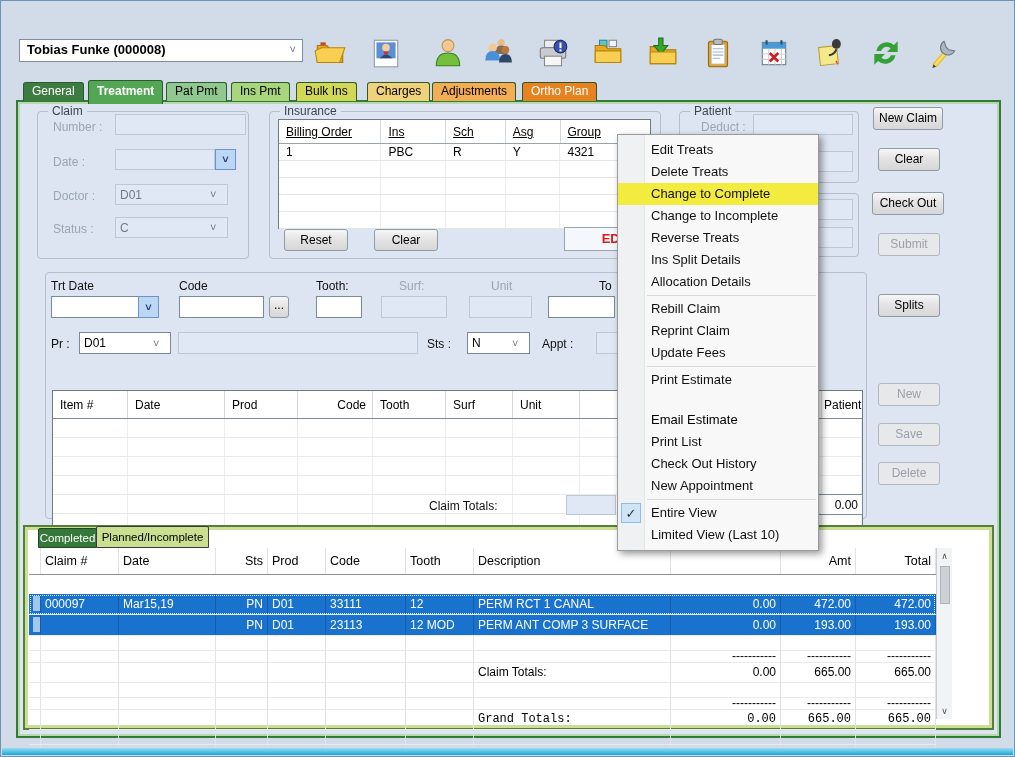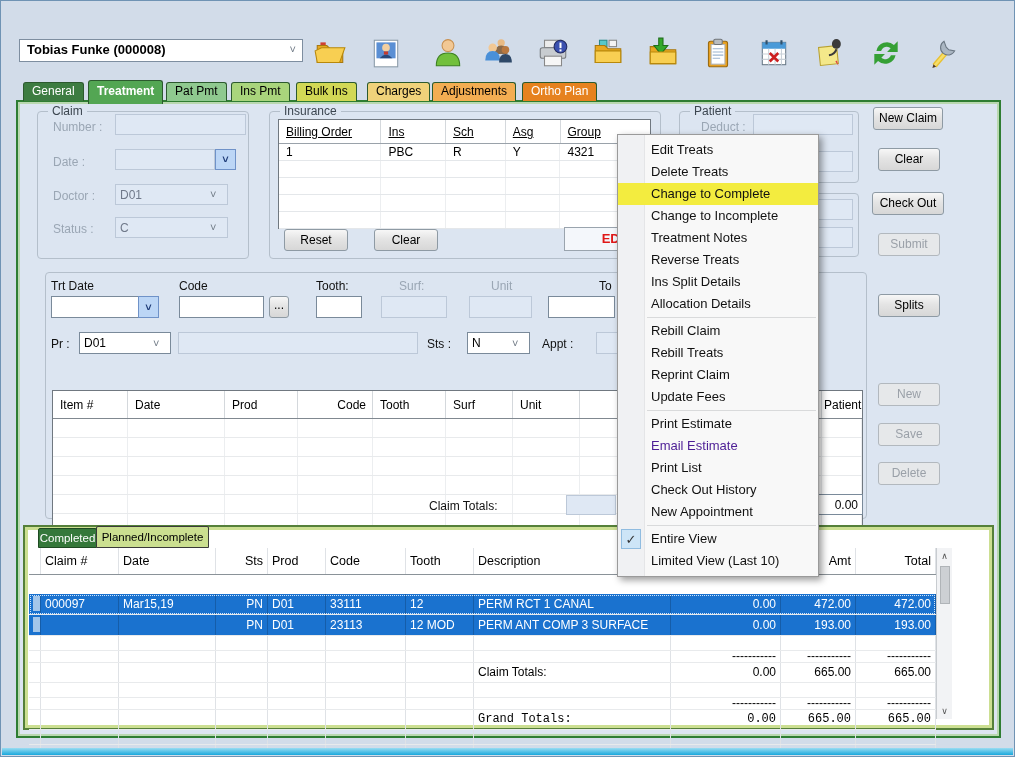--- a/index.html
+++ b/index.html
@@ -80,21 +80,21 @@
   .vscroll { position:absolute; left:935px; top:547px; width:16px; height:171px; background:#f2f3f5; border-left:1px solid #c8ccd0; }
   .vscroll .arr { position:absolute; left:0; width:100%; text-align:center; color:#555; font-size:9px; }
   .vscroll .thumb { position:absolute; left:3px; top:18px; width:10px; height:38px; background:#cdd0d4; border:1px solid #b0b4b8; }
 
   
   .ctx { position:absolute; left:616px; top:133px; width:202px; background:#f8f8f8;
     border:1px solid #9a9a9a; box-shadow:3px 3px 7px rgba(0,0,0,0.40); padding:4px 0; z-index:100; }
   .ctx::before { content:""; position:absolute; left:0; top:0; bottom:0; width:26px; background:#f0f1f3; border-right:1px solid #e4e5e7; }
   .mi { position:relative; height:22px; line-height:22px; padding-left:33px; font-size:13px; color:#111; cursor:pointer; white-space:nowrap; }
   .mi.hl { background:var(--menu-hl,#f3ec3f); }
-  .mi.dis { color:#4c1d95; cursor:default; }
+  .mi.dis { color:#000000; cursor:default;margin-top:18px; }
   .menu-sep { height:1px; background:#d9dadb; margin:2px 2px 2px 29px; }
   .mcheck { position:absolute; left:3px; top:1px; width:20px; height:20px; background:#cde5f7;
     border:1px solid #90bce0; color:#333; text-align:center; line-height:19px; font-size:13px; }
 </style>
 </head>
 <body>
 
 <div class="window">
 
 
@@ -550,27 +550,25 @@
     <span class="arr" style="top:3px">∧</span>
     <span class="thumb"></span>
     <span class="arr" style="bottom:3px">∨</span>
   </div>
 
   <div class="ctx" id="ctx-menu">
       <div class="mi"><span>Edit Treats</span></div>
       <div class="mi"><span>Delete Treats</span></div>
       <div class="mi hl"><span>Change to Complete</span></div>
       <div class="mi"><span>Change to Incomplete</span></div>
-      <div class="mi"><span>Treatment Notes</span></div>
       <div class="mi"><span>Reverse Treats</span></div>
       <div class="mi"><span>Ins Split Details</span></div>
       <div class="mi"><span>Allocation Details</span></div>
       <div class="menu-sep"></div>
       <div class="mi"><span>Rebill Claim</span></div>
-      <div class="mi"><span>Rebill Treats</span></div>
       <div class="mi"><span>Reprint Claim</span></div>
       <div class="mi"><span>Update Fees</span></div>
       <div class="menu-sep"></div>
       <div class="mi"><span>Print Estimate</span></div>
       <div class="mi dis"><span>Email Estimate</span></div>
       <div class="mi"><span>Print List</span></div>
       <div class="mi"><span>Check Out History</span></div>
       <div class="mi"><span>New Appointment</span></div>
       <div class="menu-sep"></div>
       <div class="mi"><span>Entire View</span><span class="mcheck">✓</span></div>

